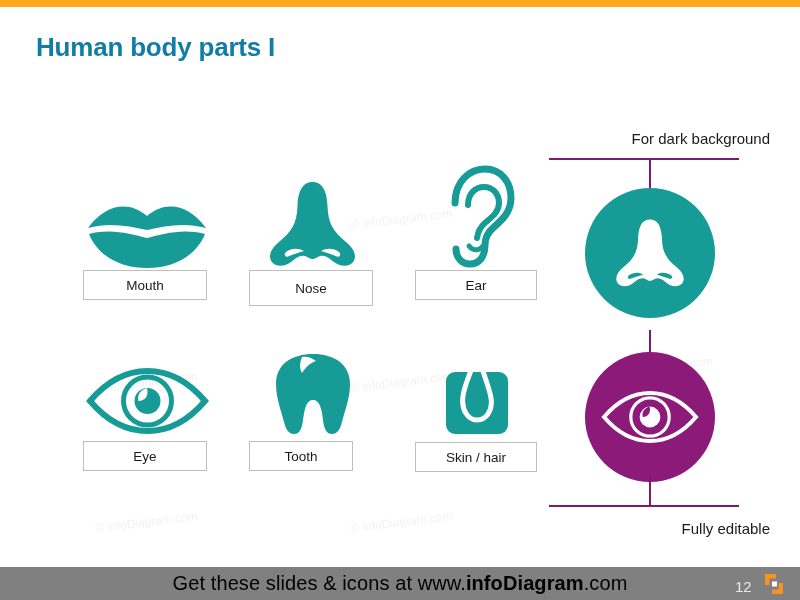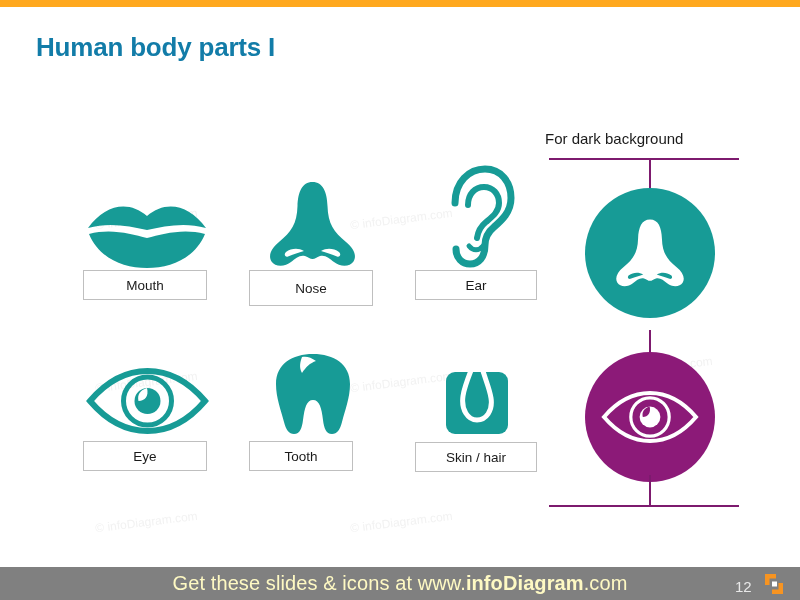--- a/index.html
+++ b/index.html
@@ -67,21 +67,21 @@
   #cell-eye   .label-box { left:83px;  top:441px; width:124px; height:30px; }
   #cell-tooth .icon-wrap { left:265px; top:352px; width:95px;  height:84px; }
   #cell-tooth .label-box { left:249px; top:441px; width:104px; height:30px; }
   #cell-skin  .icon-wrap { left:432px; top:350px; width:90px;  height:86px; }
   #cell-skin  .label-box { left:415px; top:442px; width:122px; height:30px; }
 
   
   #dark-panel { position:absolute; left:545px; top:130px; width:225px; height:420px; }
 
   .panel-caption {
-    position:absolute; width:225px; text-align:left;
+    position:absolute; width:225px; text-align:right;
     font-size:15px; color:#1a1a1a; white-space:nowrap;
   }
   #caption-top    { top:0px; }
   #caption-bottom { top:390px; }
 
   .rule-h {
     position:absolute; left:4px; width:190px; height:2px;
     background:#7D1A6E;
   }
   #rule-top    { top:28px; }
@@ -103,21 +103,21 @@
   #circle-eye  { left:40px; top:222px; width:130px; height:130px; }
 
   
   #footer {
     position:absolute; left:0; bottom:0; width:800px; height:33px;
     background:#808080;
     display:flex; align-items:center;
   }
   #footer-text {
     position:absolute; left:0; width:800px; text-align:center;
-    font-size:20px; color:#fef9c3; white-space:nowrap;
+    font-size:20px; color:#000000; white-space:nowrap;
     letter-spacing:0.1px;
   }
   #footer-text .bold { font-weight:bold; }
   #page-number {
     position:absolute; left:735px; top:11px;
     font-size:15px; color:#e8e8e8;
   }
   #footer-logo {
     position:absolute; left:762px; top:5px; width:24px; height:24px;
   }
@@ -251,20 +251,21 @@
     <svg viewBox="0 0 125 70" width="100" height="56" aria-hidden="true">
       <path d="M5 35 C28 8 50 5 62.5 5 C75 5 97 8 120 35 C97 62 75 65 62.5 65 C50 65 28 62 5 35 Z" fill="none" stroke="#ffffff" stroke-width="5"></path>
       <circle cx="62.5" cy="35" r="24" fill="none" stroke="#ffffff" stroke-width="4"></circle>
       <circle cx="62.5" cy="35" r="13" fill="#ffffff"></circle>
       <path d="M62 22 C55 24 52 29 53.5 35 C60 35 64 30 62 22 Z" fill="#8C1A78"></path>
     </svg>
   </div>
 
   <div class="rule-v" id="rule-v-bottom"></div>
   <div class="rule-h" id="rule-bottom"></div>
+  <div class="panel-caption" id="caption-bottom">Fully editable</div>
 </div>
 
 <div id="footer">
   <div id="footer-text">
     <span>Get these slides &amp; icons at www.</span><span class="bold">infoDiagram</span><span>.com</span>
   </div>
   <div id="page-number">12</div>
   <div id="footer-logo">
     <svg viewBox="0 0 24 24" width="24" height="24" aria-hidden="true">
       <path d="M3 2 H14 V6.5 H7.5 V13 H3 Z" fill="#F79421"></path>

